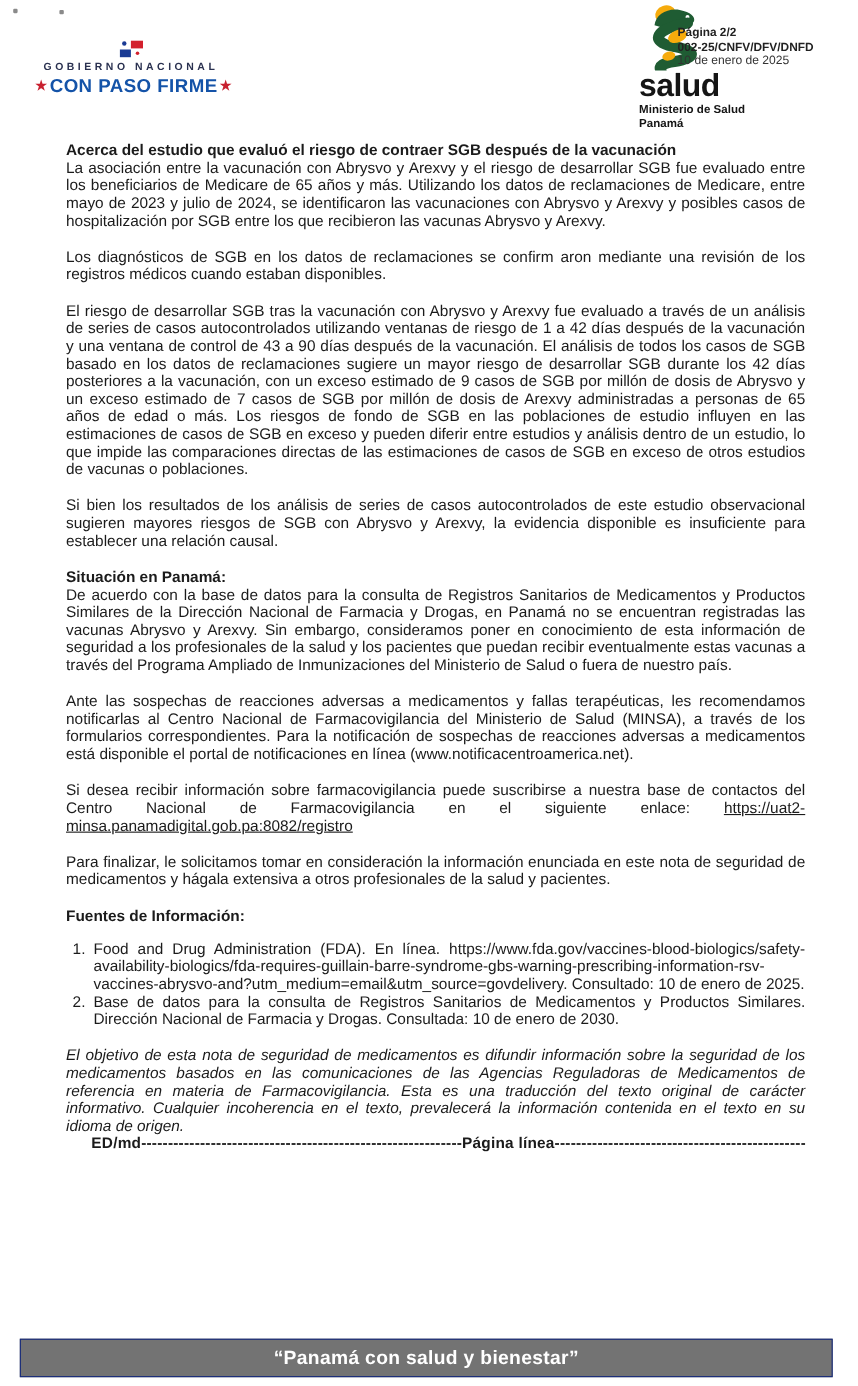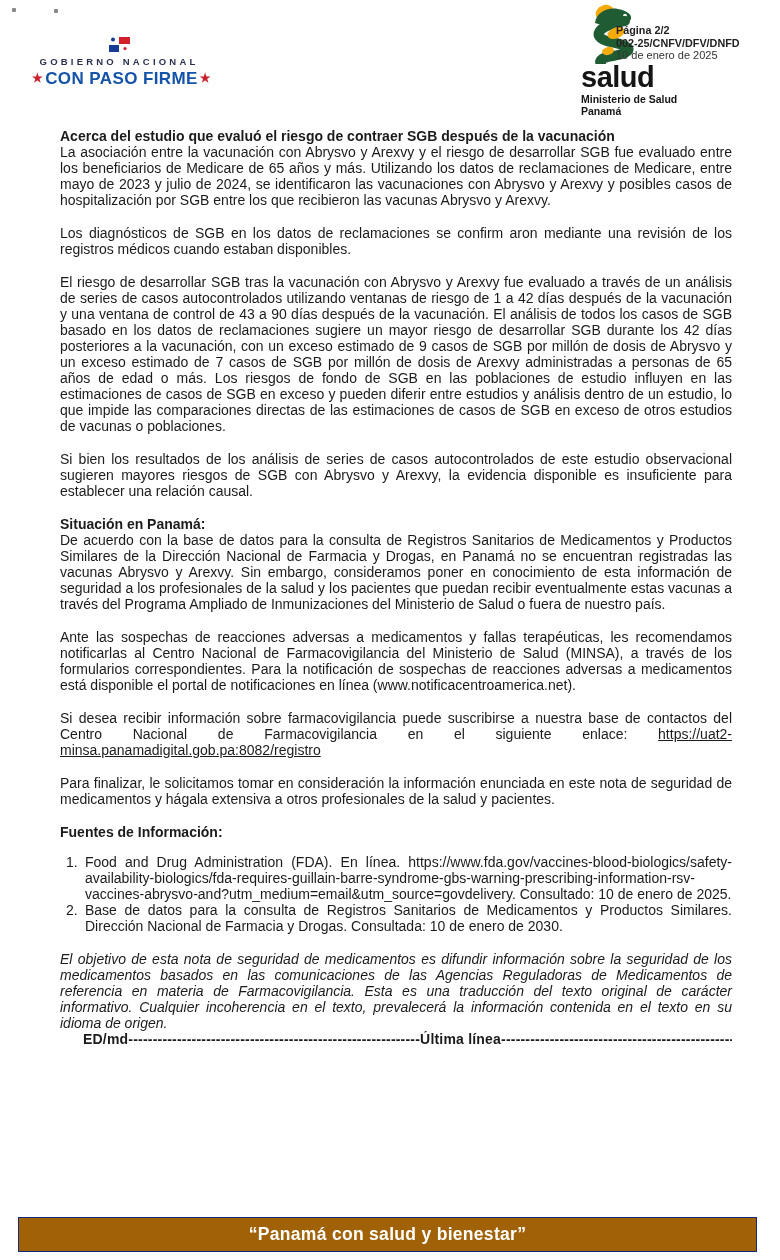--- a/index.html
+++ b/index.html
@@ -56,21 +56,21 @@
   .disclaimer{font-style:italic;margin:0 !important;}
   .sig-line{
     margin:0 !important;white-space:nowrap;overflow:hidden;
     padding-left:23px;font-weight:bold;text-align:left !important;
     letter-spacing:0.2px;
   }
 
   
   .footer-bar{
     position:absolute;left:18px;top:1217px;width:739px;height:35px;
-    background:#a16207;border:1px solid #15297b;box-sizing:border-box;
+    background:#737373;border:1px solid #15297b;box-sizing:border-box;
     display:flex;align-items:center;justify-content:center;
   }
   .footer-bar span{
     color:#ffffff;font-weight:bold;font-size:17.5px;letter-spacing:0.3px;
   }
 </style>
 </head>
 <body>
 
 <div class="page">
@@ -125,20 +125,20 @@
       <div class="src-item">
         <span class="src-num">1.</span>
         <span class="src-text">Food and Drug Administration (FDA). En línea. https://www.fda.gov/vaccines-blood-biologics/safety-availability-biologics/fda-requires-guillain-barre-syndrome-gbs-warning-prescribing-information-rsv-vaccines-abrysvo-and?utm_medium=email&amp;utm_source=govdelivery. Consultado: 10 de enero de 2025.</span>
       </div>
       <div class="src-item">
         <span class="src-num">2.</span>
         <span class="src-text">Base de datos para la consulta de Registros Sanitarios de Medicamentos y Productos Similares. Dirección Nacional de Farmacia y Drogas. Consultada: 10 de enero de 2030.</span>
       </div>
     </div>
     <p class="disclaimer">El objetivo de esta nota de seguridad de medicamentos es difundir información sobre la seguridad de los medicamentos basados en las comunicaciones de las Agencias Reguladoras de Medicamentos de referencia en materia de Farmacovigilancia. Esta es una traducción del texto original de carácter informativo. Cualquier incoherencia en el texto, prevalecerá la información contenida en el texto en su idioma de origen.</p>
-    <p class="sig-line"><span>ED/md</span><span>------------------------------------------------------------</span><span>Última línea</span><span>------------------------------------------------</span></p>
+    <p class="sig-line"><span>ED/md</span><span>------------------------------------------------------------</span><span>Página línea</span><span>------------------------------------------------</span></p>
   </main>
 
   <footer class="footer-bar">
     <span>“Panamá con salud y bienestar”</span>
   </footer>
 
 </div>
 
 </body></html>

